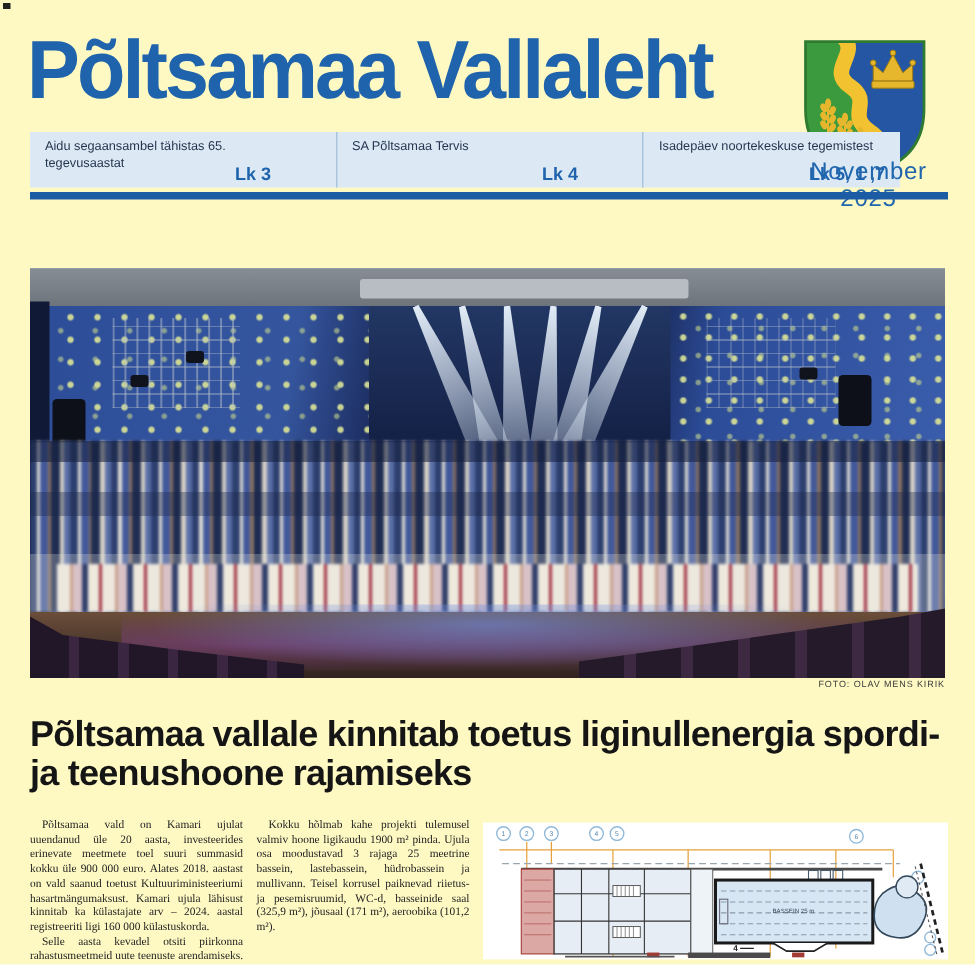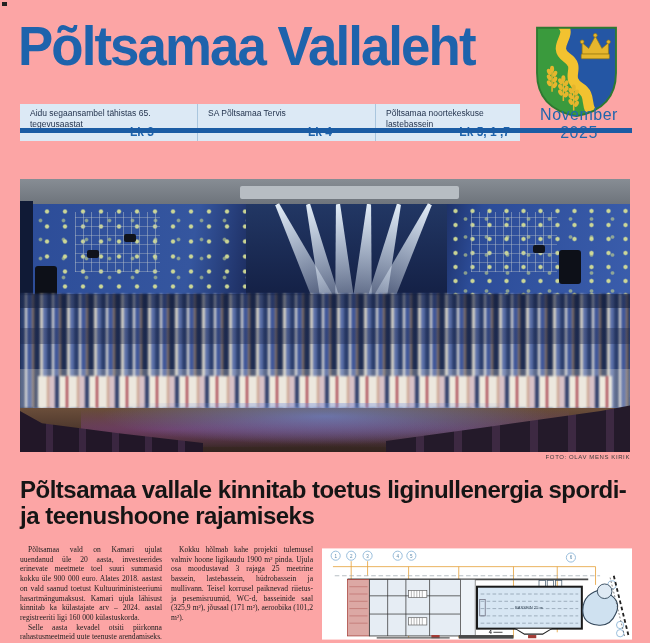--- a/index.html
+++ b/index.html
@@ -1,28 +1,28 @@
 <!DOCTYPE html>
 <html><head>
 <meta charset="utf-8">
 <style>
   html,body{margin:0;padding:0;background:#fff;}
-  .page{position:relative;width:650px;height:643px;background:#fca5a5;overflow:hidden;
+  .page{position:relative;width:650px;height:643px;background:#fef9c3;overflow:hidden;
         font-family:"Liberation Sans",sans-serif;color:#111;}
   .cropmark{position:absolute;left:2px;top:2px;width:5px;height:4px;background:#222;}
 
   
   .masthead{position:absolute;left:18px;top:14px;width:500px;height:66px;
     font-size:55px;font-weight:bold;color:#1E63AC;letter-spacing:-2px;
     transform:scaleX(.96);transform-origin:left center;white-space:nowrap;}
   .crest{position:absolute;left:528px;top:24px;width:97px;height:94px;}
   .date{position:absolute;left:524px;top:106px;width:110px;text-align:center;
     font-size:16px;color:#2066AD;letter-spacing:.5px;}
 
-  .teaser-band{position:absolute;left:20px;top:104px;width:500px;height:37px;
+  .teaser-band{position:absolute;left:20px;top:88px;width:580px;height:37px;
     background:#DCE9F5;display:flex;justify-content:flex-end;}
   .teaser{position:relative;flex:1;padding:4px 8px 2px 10px;box-sizing:border-box;}
   .teaser + .teaser{border-left:1.5px solid #aac6de;margin-left:33px;}
   .t-text{font-size:8.5px;line-height:1.25;color:#25354F;}
   .t-page{position:absolute;right:10px;bottom:2px;font-size:12px;font-weight:bold;color:#1E63AC;}
   .rule{position:absolute;left:20px;top:128px;width:612px;height:5px;background:#1B5CA4;}
 
   
   .h1a{position:absolute;left:20px;top:141px;font-size:23px;font-weight:bold;
        letter-spacing:-.5px;color:#151515;}
@@ -129,21 +129,21 @@
   <div class="teaser-band">
     <div class="teaser">
       <div class="t-text">Aidu segaansambel tähistas 65. tegevusaastat</div>
       <div class="t-page">Lk 3</div>
     </div>
     <div class="teaser">
       <div class="t-text">SA Põltsamaa Tervis</div>
       <div class="t-page">Lk 4</div>
     </div>
     <div class="teaser">
-      <div class="t-text">Põltsamaa noortekeskuse lastebassein</div>
+      <div class="t-text">Isadepäev noortekeskuse tegemistest</div>
       <div class="t-page">Lk 5, 1 ,7</div>
     </div>
   </div>
   <div class="date">November  2025</div>
   <div class="rule"></div>
 
 
   <div class="photo">
     <div class="ph-wall"></div>
     <div class="ph-dots-l"></div>

